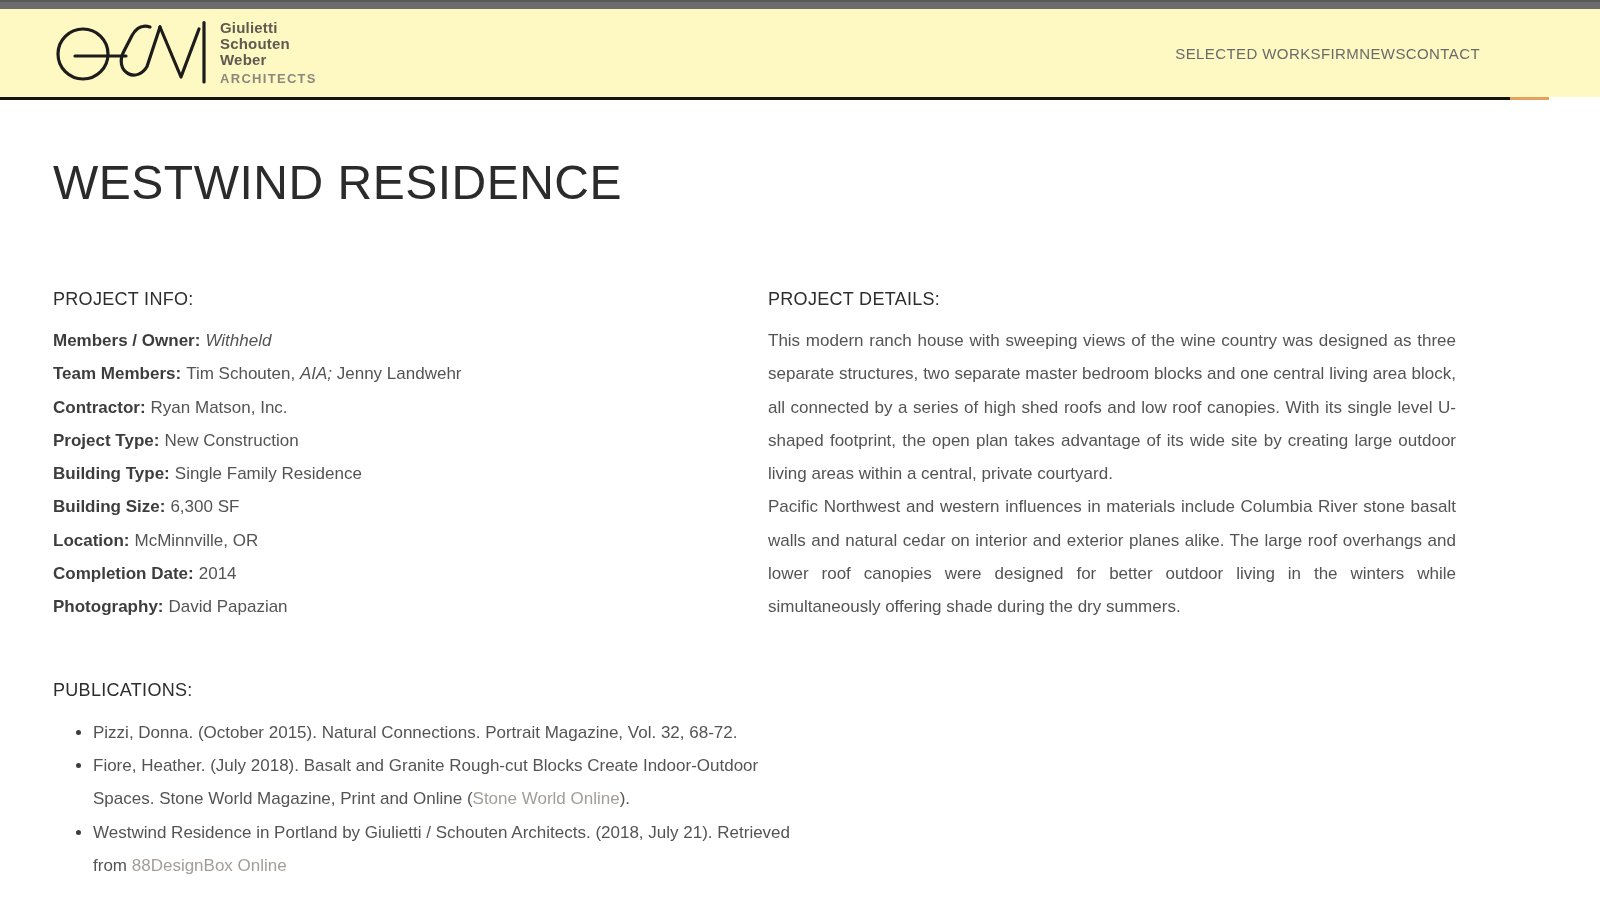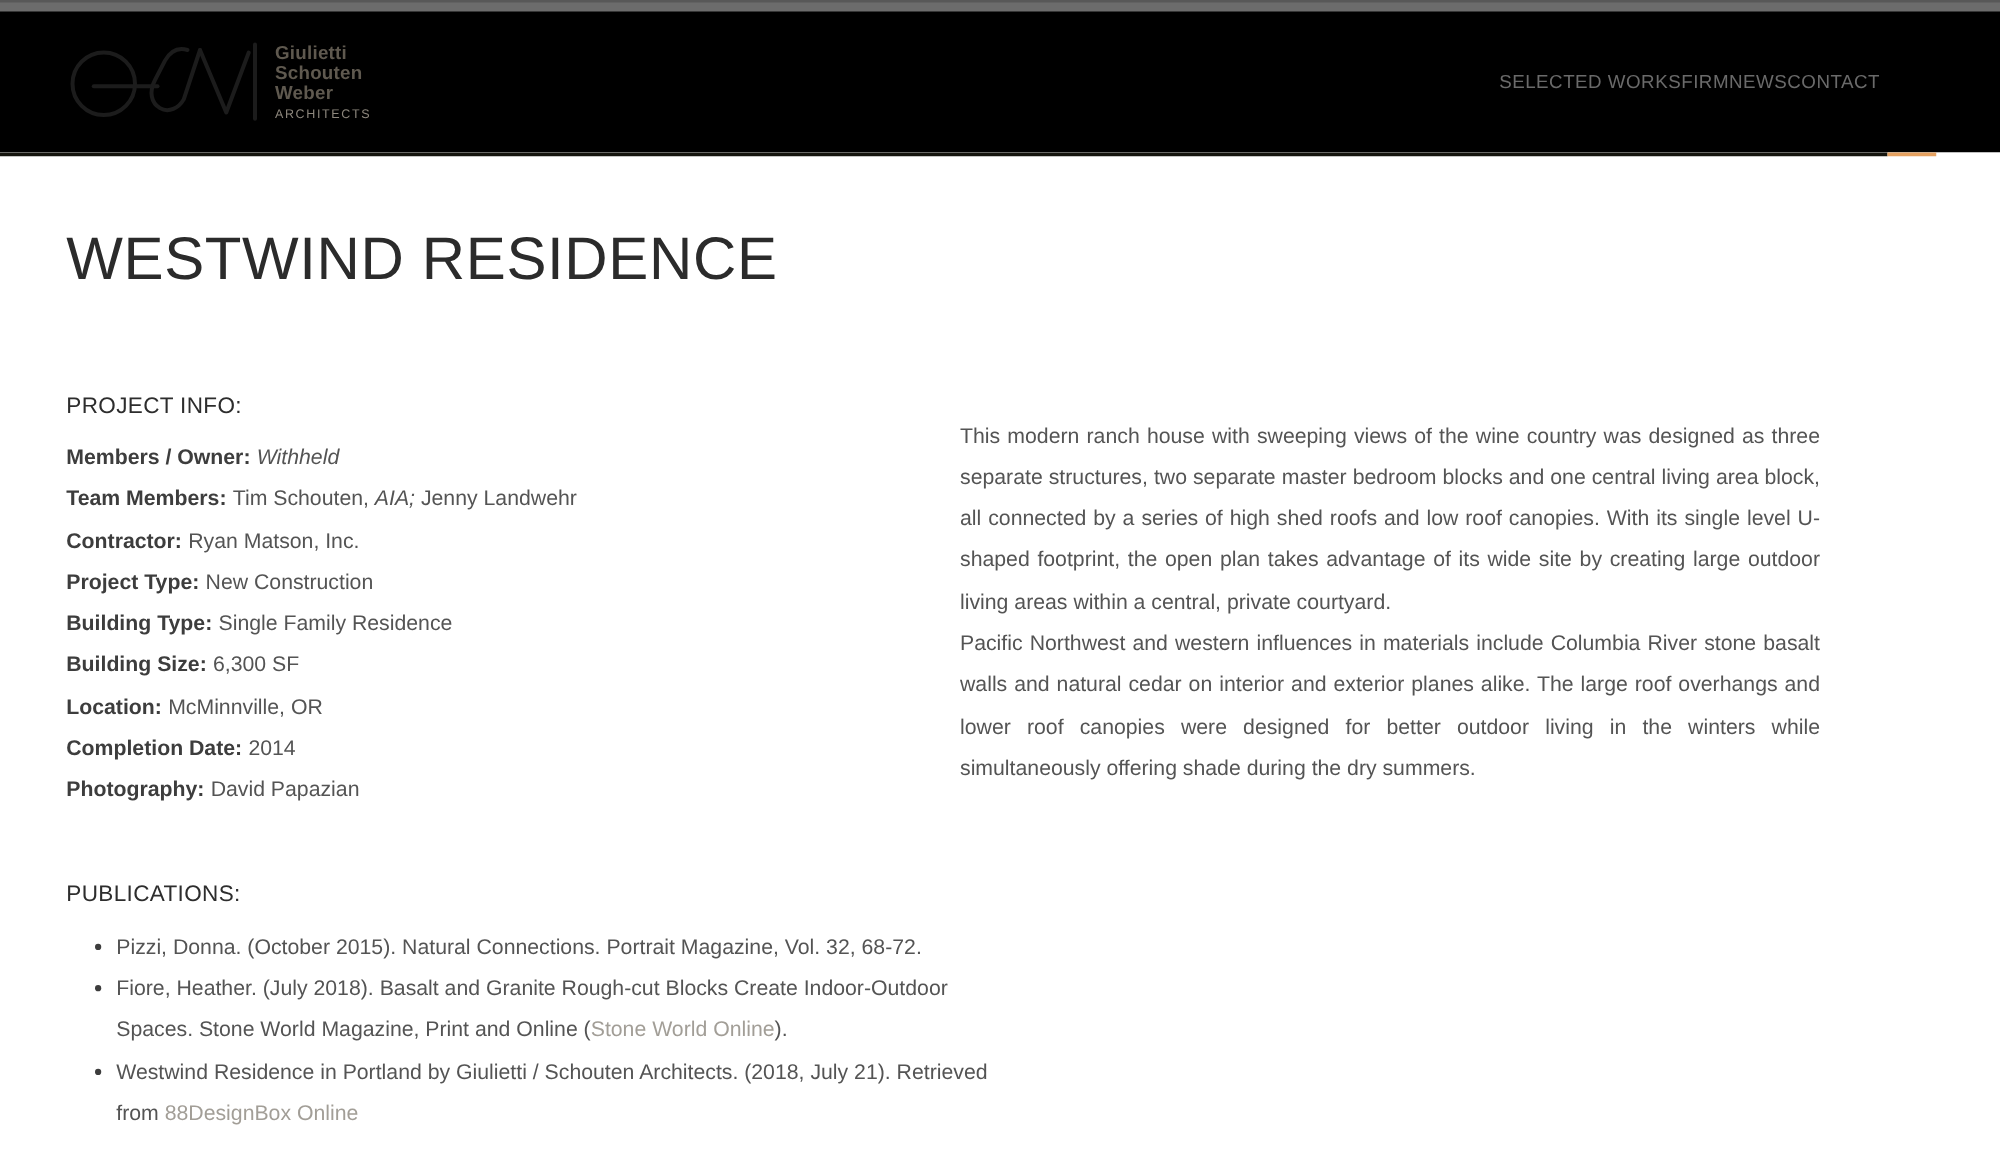--- a/index.html
+++ b/index.html
@@ -10,30 +10,30 @@
     font-family: "Liberation Sans", "DejaVu Sans", sans-serif;
     color: #545454;
     overflow: hidden;
   }
 
   
   .topbar { height: 9px; background: #6c6c6c; border-top: 2px solid #585858; }
 
   
   .header {
-    height: 113px;
+    height: 88px;
     display: flex; align-items: center; justify-content: space-between;
-    padding-left: 53px; padding-right: 96px;
-    background: #000000;
+    padding-left: 53px; padding-right: 120px;
+    background: #fef9c3;
   }
   .logo { display: flex; align-items: center; gap: 9px; cursor: pointer; }
   .logo svg { display: block; }
   .logo-text { display: flex; flex-direction: column; justify-content: center; }
   .logo-line { font-size: 15px; font-weight: 700; color: #5f594f; line-height: 16px; letter-spacing: 0.2px; }
-  .logo-tagline { font-size: 10px; font-weight: 400; color: #8d877d; letter-spacing: 1.3px; margin-top: 3px; }
+  .logo-tagline { font-size: 13px; font-weight: 700; color: #8d877d; letter-spacing: 1.3px; margin-top: 3px; }
 
   .nav { display: flex; }
   .nav-item {
     font-size: 15px; color: #6a6a6a; letter-spacing: 0.4px;
     text-decoration: none; cursor: pointer; white-space: nowrap;
   }
 
   
   .divider { display: flex; height: 3px; width: 100%; background: #fff; }
   .divider-dark { width: 1510px; background: #15150e; }
@@ -141,20 +141,21 @@
       </div>
       <div class="info-row">
         <span class="info-label">Completion Date:</span><span>2014</span>
       </div>
       <div class="info-row">
         <span class="info-label">Photography:</span><span>David Papazian</span>
       </div>
     </div>
 
     <div class="col-right">
+      <h2 class="section-heading">PROJECT DETAILS:</h2>
       <div class="details-text">
         <p>This modern ranch house with sweeping views of the wine country was designed as three separate structures, two separate master bedroom blocks and one central living area block, all connected by a series of high shed roofs and low roof canopies.  With its single level U-shaped footprint, the open plan takes advantage of its wide site by creating large outdoor living areas within a central, private courtyard.</p>
         <p>Pacific Northwest and western influences in materials include Columbia River stone basalt walls and natural cedar on interior and exterior planes alike.  The large roof overhangs and lower roof canopies were designed for better outdoor living in the winters while simultaneously offering shade during the dry summers.</p>
       </div>
     </div>
 
   </div>
 
   <div class="publications">
     <h2 class="section-heading">PUBLICATIONS:</h2>

